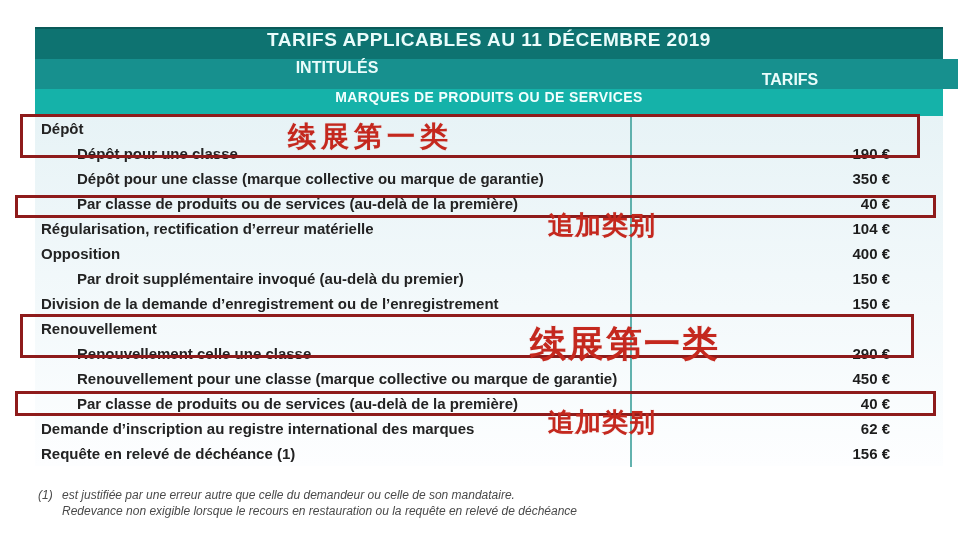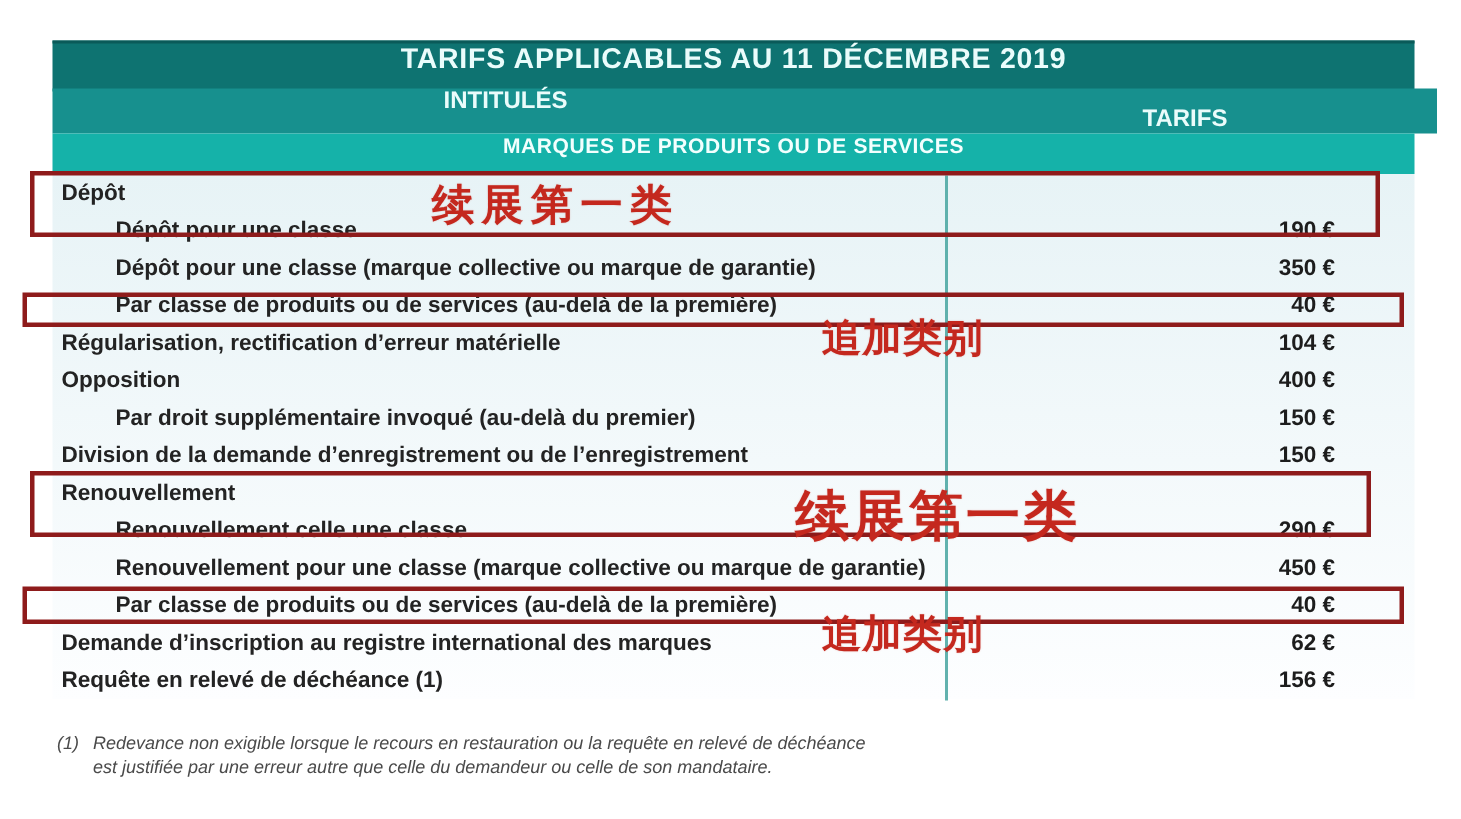--- a/index.html
+++ b/index.html
@@ -131,18 +131,18 @@
   <div class="hbox hbox4"></div>
 
   <div class="cn cn1">续展第一类</div>
   <div class="cn cn2">追加类别</div>
   <div class="cn cn3">续展第一类</div>
   <div class="cn cn4">追加类别</div>
 
   <div class="footnote">
     <span class="fn-num">(1)</span>
     <span class="fn-text">
+      <span>est justifiée par une erreur autre que celle du demandeur ou celle de son mandataire.</span>
       <span>Redevance non exigible lorsque le recours en restauration ou la requête en relevé de déchéance</span>
-      <span>est justifiée par une erreur autre que celle du demandeur ou celle de son mandataire.</span>
     </span>
   </div>
 
 </div>
 
 </body></html>

